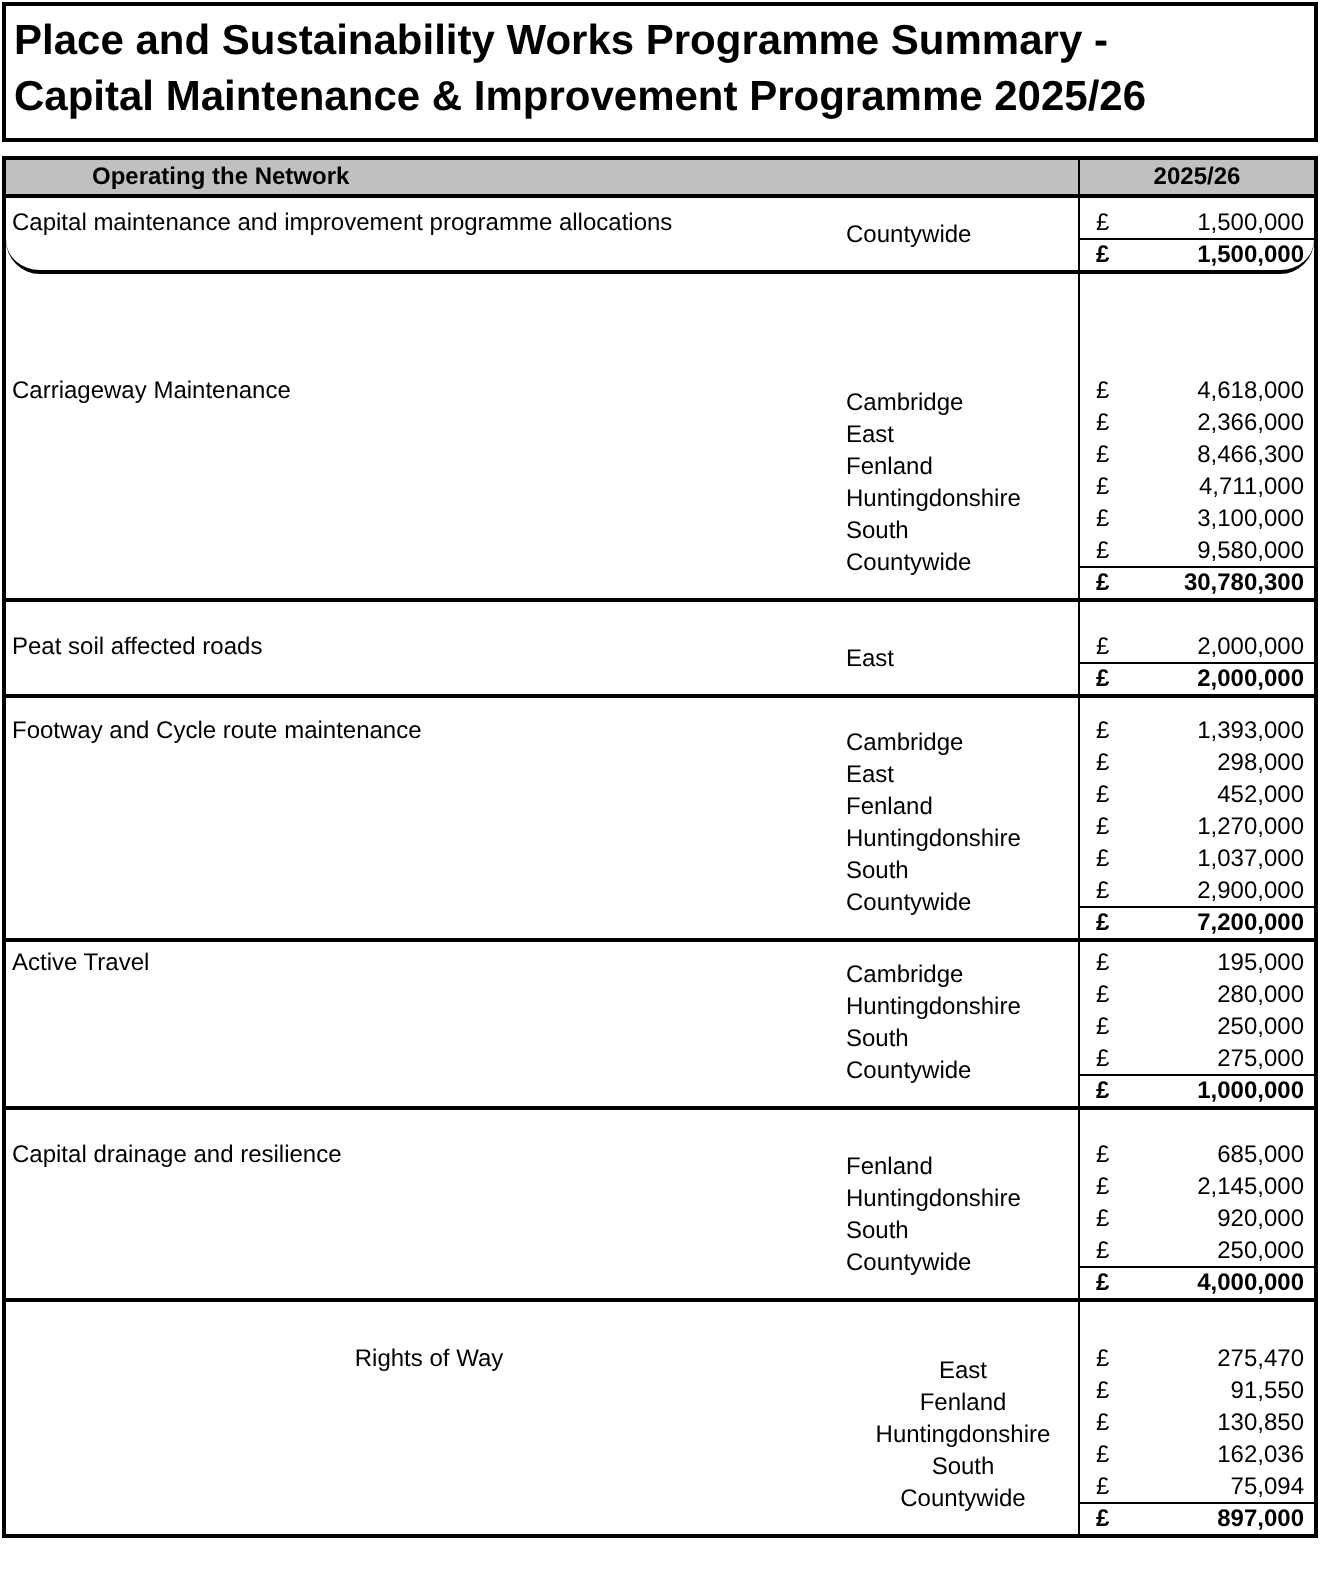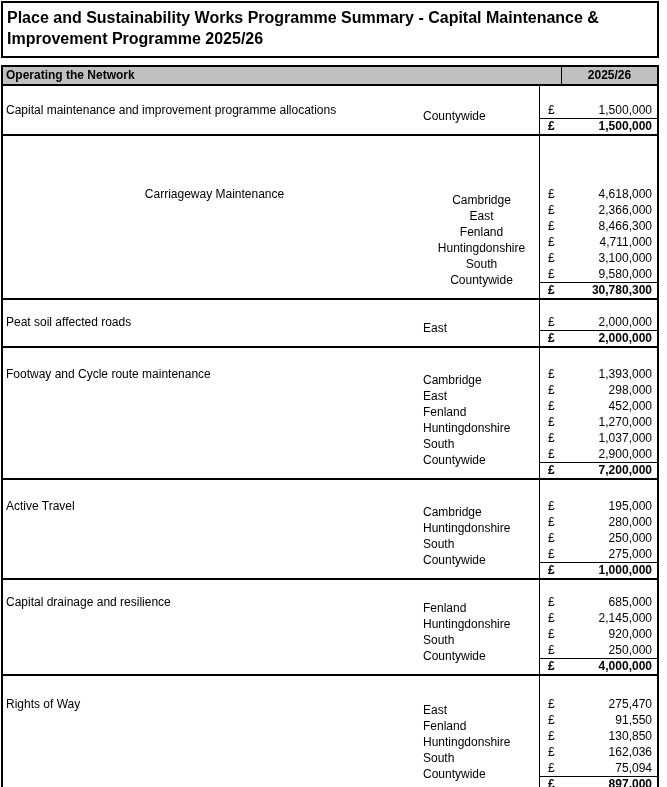--- a/index.html
+++ b/index.html
@@ -13,71 +13,72 @@
     width: 667px;
     height: 787px;
     overflow: hidden;
     padding: 1px 8px 0 1px;
     background: #fff;
   }
   .title-box {
     border: 2px solid var(--border-color, #000);
     width: 658px;
     min-height: 54px;
-    font-size: 16px;
+    font-size: 21px;
     font-weight: bold;
     line-height: 1.33;
     padding: 4px 30px 6px 4px;
   }
   .gap { height: 7px; }
   .table {
     width: 658px;
     border-left: 2px solid var(--border-color, #000);
     border-right: 2px solid var(--border-color, #000);
   }
   .header-row {
     display: flex;
     height: 21px;
     background: var(--header-bg, #c0c0c0);
     border-top: 2px solid var(--border-color, #000);
     border-bottom: 2px solid var(--border-color, #000);
     font-size: 12px;
     font-weight: bold;
     align-items: center;
+    padding-left: 40px;
   }
   .hdr-left { flex: 1; padding-left: 3px; }
   .hdr-right {
-    width: 96px;
+    width: 118px;
     align-self: stretch;
     border-left: 1px solid var(--border-color, #000);
     display: flex;
     align-items: center;
     justify-content: center;
   }
   .section {
     position: relative;
     border-bottom: 2px solid var(--border-color, #000);
   }
   
   .section::before {
     content: "";
     position: absolute;
     top: 0; bottom: 0;
     right: 117px;
     width: 1px;
     background: var(--border-color, #000);
   }
   
-  #sections .section:nth-child(1) { padding-top: 16px; }
-  #sections .section:nth-child(2) { padding-top: 50px; text-align: center; }
+  #sections .section:nth-child(1) { padding-top: 4px; border-radius: 17px; }
+  #sections .section:nth-child(2) { padding-top: 50px; }
   #sections .section:nth-child(3) { padding-top: 14px; }
-  #sections .section:nth-child(4) { padding-top: 18px; }
-  #sections .section:nth-child(5) { padding-top: 18px; }
+  #sections .section:nth-child(4) { padding-top: 8px; }
+  #sections .section:nth-child(5) { padding-top: 2px; }
   #sections .section:nth-child(6) { padding-top: 14px; }
-  #sections .section:nth-child(7) { padding-top: 20px; }
+  #sections .section:nth-child(7) { padding-top: 20px; text-align: center; }
   .row {
     display: flex;
     height: 16px;
     font-size: 12px;
     align-items: center;
   }
   .c-label { width: 420px; padding-left: 3px; overflow: hidden; white-space: nowrap; }
   .c-area  { flex: 1; margin-top: 13px; }
   .c-amount {
     width: 117px;

